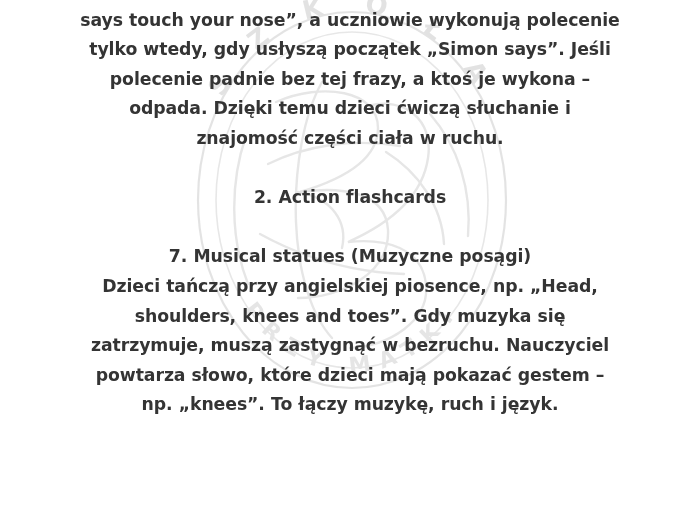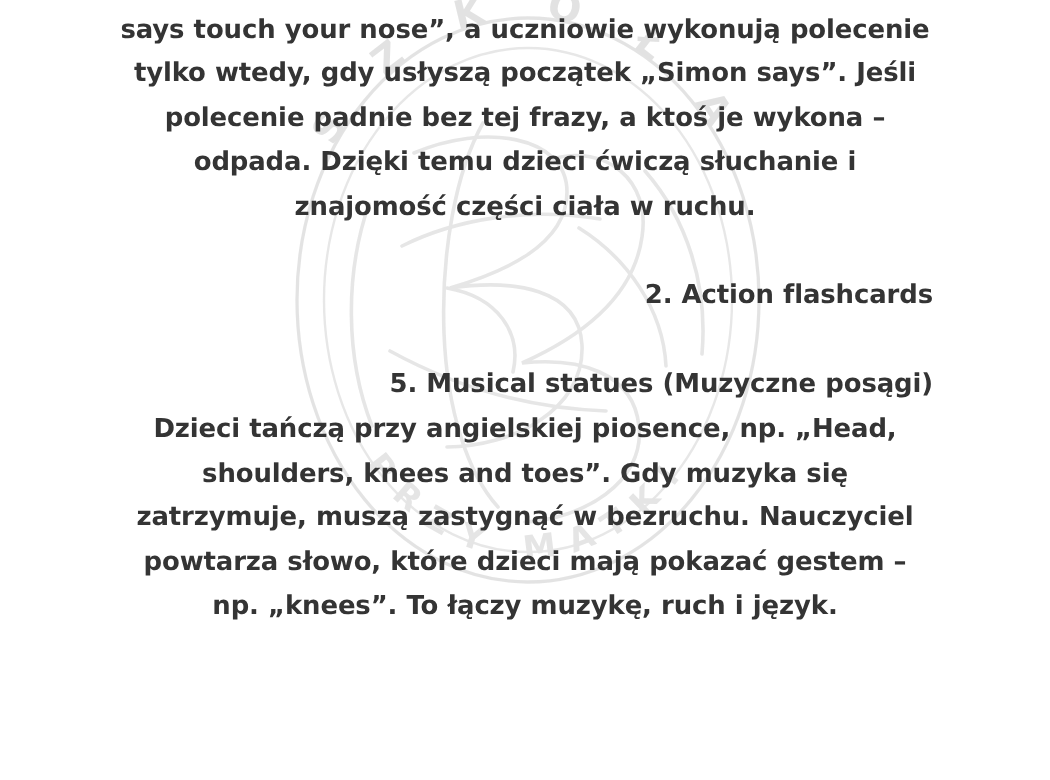--- a/index.html
+++ b/index.html
@@ -60,21 +60,20 @@
   }
   #doc .block.first {
     margin-top: -24px;
   }
   #doc .block + .block {
     margin-top: 29.6px;
   }
   #doc .heading {
     margin: 0;
     font-weight: bold;
-    text-align: right;
   }
   #doc .body-text {
     margin: 0;
     font-weight: bold;
   }
 </style>
 </head>
 <body>
 
 <div id="page">
@@ -118,18 +117,18 @@
 
     <div class="block first">
       <p class="body-text">Klasyczna gra językowa – nauczyciel mówi np. „Simon says touch your nose”, a uczniowie wykonują polecenie tylko wtedy, gdy usłyszą początek „Simon says”. Jeśli polecenie padnie bez tej frazy, a ktoś je wykona – odpada. Dzięki temu dzieci ćwiczą słuchanie i znajomość części ciała w ruchu.</p>
     </div>
 
     <div class="block">
       <p class="heading">2. Action flashcards</p>
     </div>
 
     <div class="block">
-      <p class="heading">5. Musical statues (Muzyczne posągi)</p>
+      <p class="heading">7. Musical statues (Muzyczne posągi)</p>
       <p class="body-text">Dzieci tańczą przy angielskiej piosence, np. „Head, shoulders, knees and toes”. Gdy muzyka się zatrzymuje, muszą zastygnąć w bezruchu. Nauczyciel powtarza słowo, które dzieci mają pokazać gestem – np. „knees”. To łączy muzykę, ruch i język.</p>
     </div>
 
   </div>
 </div>
 
 </body></html>

